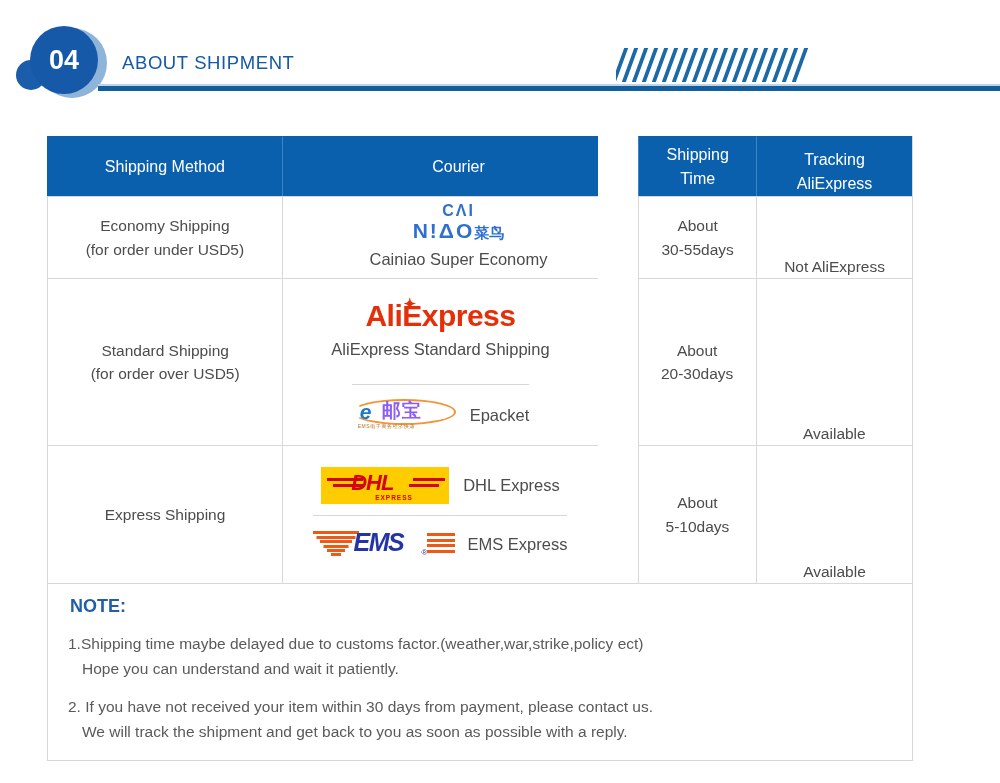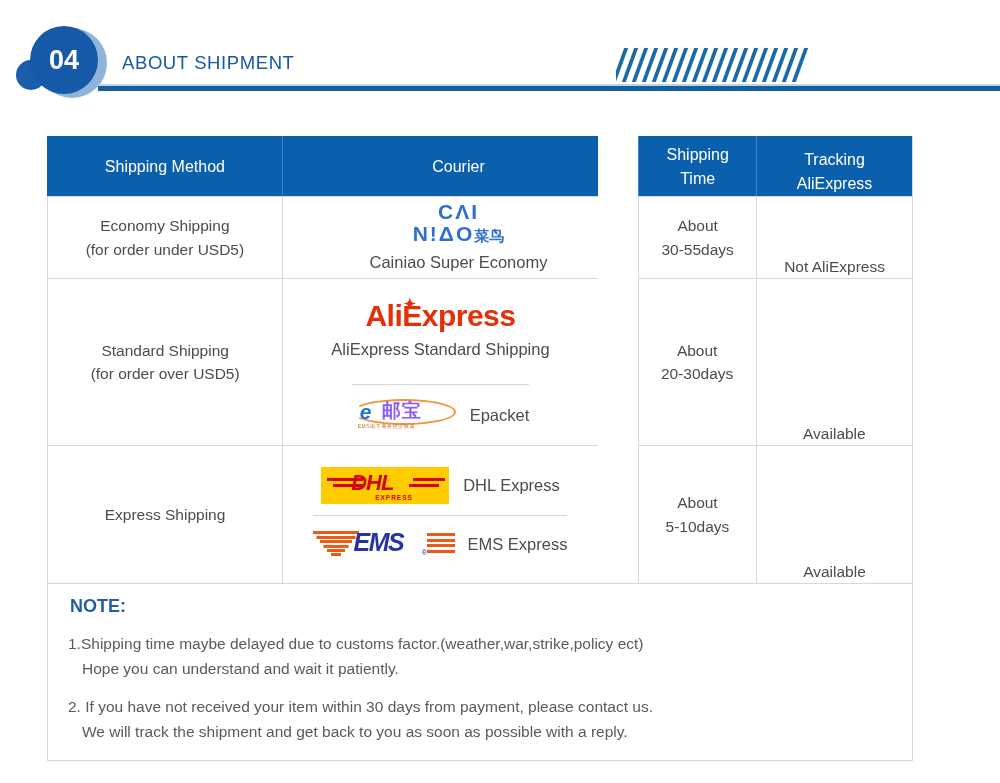--- a/index.html
+++ b/index.html
@@ -107,21 +107,21 @@
   .courier-inline { display: flex; align-items: center; gap: 14px; }
   .courier-block { display: flex; flex-direction: column; align-items: center; gap: 6px; }
   .courier-label { color: #4c4c4c; font-size: 16.5px; }
 
   
   
   .logo-cainiao {
     color: #2f6fd0; font-weight: bold; line-height: 1.0;
     text-align: center; letter-spacing: 2px;
   }
-  .logo-cainiao .l1 { font-size: 21px; display:block; }
+  .logo-cainiao .l1 { font-size: 16px; display:block; }
   .logo-cainiao .l2 { font-size: 21px; display:block; margin-top: 1px; }
   .logo-cainiao .cn { font-size: 15px; letter-spacing: 0px; }
 
   
   .logo-ali {
     position: relative;
     font-size: 30px; font-weight: bold; color: #e52f08;
     letter-spacing: -0.5px; line-height: 1;
   }
   .logo-ali .star {

